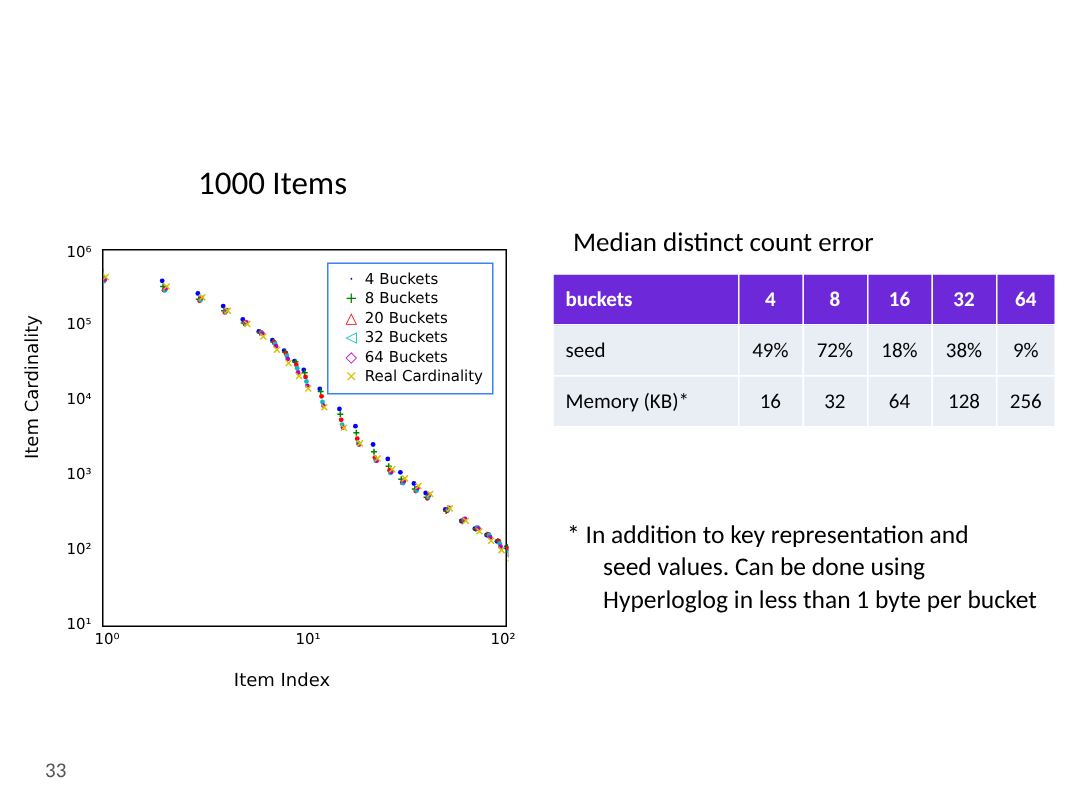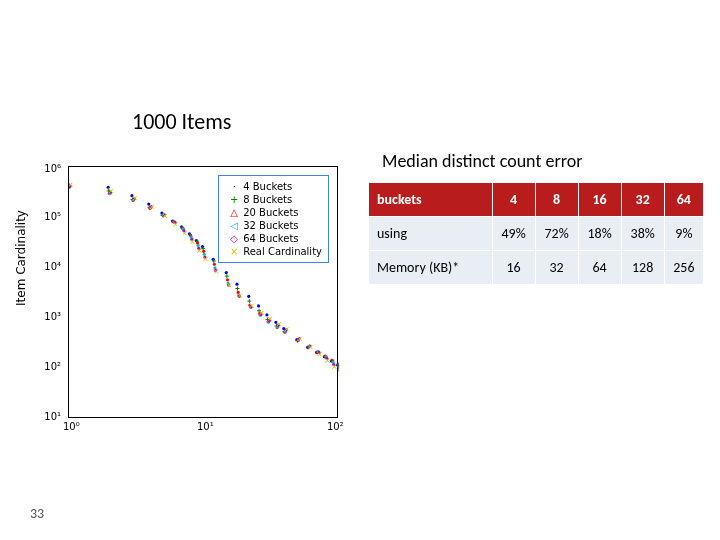--- a/index.html
+++ b/index.html
@@ -19,21 +19,21 @@
   .chart-inner { position: absolute; left: 50px; top: 6px; width: 270px; height: 252px; border: 1px solid #000; box-sizing: border-box; }
   .ylabel { position: absolute; left: -4px; top: 146px; transform: rotate(-90deg); transform-origin: left top; font-size: 12px; font-family: "DejaVu Sans", Arial, sans-serif; white-space: nowrap; }
   .xlabel { position: absolute; left: 0; bottom: 0; width: 340px; text-align: center; font-size: 12px; font-family: "DejaVu Sans", Arial, sans-serif; }
   .tick { position: absolute; font-size: 10px; font-family: "DejaVu Sans", Arial, sans-serif; color: #000; }
   .legend { position: absolute; right: 8px; top: 8px; background: #fff; border: 1px solid #3b82f6; padding: 4px 6px; font-size: 10px; font-family: "DejaVu Sans", Arial, sans-serif; line-height: 13px; }
   .legend-row { white-space: nowrap; }
   .legend-swatch { display: inline-block; width: 18px; text-align: center; }
   .tbl-title { position: absolute; left: 382px; top: 150px; font-size: 18px; }
   .tbl { position: absolute; left: 368px; top: 182px; border-collapse: collapse; width: 336px; }
   .tbl td, .tbl th { border: 1px solid #fff; font-size: 14px; text-align: center; padding: 8px 4px; }
-  .tbl .hdr td { background: #b91c1c; color: #fff; font-weight: 700; }
+  .tbl .hdr td { background: #6d28d9; color: #fff; font-weight: 700; }
   .tbl .row td { background: #e9edf4; }
   .tbl .row td:first-child { text-align: left; padding-left: 8px; }
   .footnote { position: absolute; left: 378px; top: 346px; width: 320px; font-size: 17px; line-height: 1.25; }
   .footnote-indent { display: block; padding-left: 24px; }
   .slidenum { position: absolute; left: 20px; bottom: 18px; font-size: 14px; color: #555; margin-left: 10px; }
   svg.points { position: absolute; left: 0; top: 0; }
 </style>
 </head>
 <body>
 
@@ -204,47 +204,52 @@
 
       <div class="legend">
         <div class="legend-row"><span class="legend-swatch" style="color:#0000ff">·</span><span>4 Buckets</span></div>
         <div class="legend-row"><span class="legend-swatch" style="color:#008000">+</span><span>8 Buckets</span></div>
         <div class="legend-row"><span class="legend-swatch" style="color:#ff0000">△</span><span>20 Buckets</span></div>
         <div class="legend-row"><span class="legend-swatch" style="color:#00bfbf">◁</span><span>32 Buckets</span></div>
         <div class="legend-row"><span class="legend-swatch" style="color:#bf00bf">◇</span><span>64 Buckets</span></div>
         <div class="legend-row"><span class="legend-swatch" style="color:#d4c400">×</span><span>Real Cardinality</span></div>
       </div>
     </div>
+    <div class="xlabel">Item Index</div>
   </div>
 
   <div class="tbl-title">Median distinct count error</div>
   <table class="tbl">
     <tbody>
         <tr class="hdr">
       <td style="text-align:left;padding-left:8px">buckets</td>
       <td>4</td>
       <td>8</td>
       <td>16</td>
       <td>32</td>
       <td>64</td>
     </tr>
     <tr class="row">
-      <td>using</td>
+      <td>seed</td>
       <td>49%</td>
       <td>72%</td>
       <td>18%</td>
       <td>38%</td>
       <td>9%</td>
     </tr>
     <tr class="row">
       <td>Memory (KB)*</td>
       <td>16</td>
       <td>32</td>
       <td>64</td>
       <td>128</td>
       <td>256</td>
     </tr>
   </tbody>
     </table>
 
+  <div class="footnote">
+    <span>* In addition to key representation and</span>
+    <span class="footnote-indent">seed values.  Can be done using Hyperloglog  in less than 1 byte per bucket</span>
+  </div>
 
   <div class="slidenum">33</div>
 </div>
 
 </body></html>

